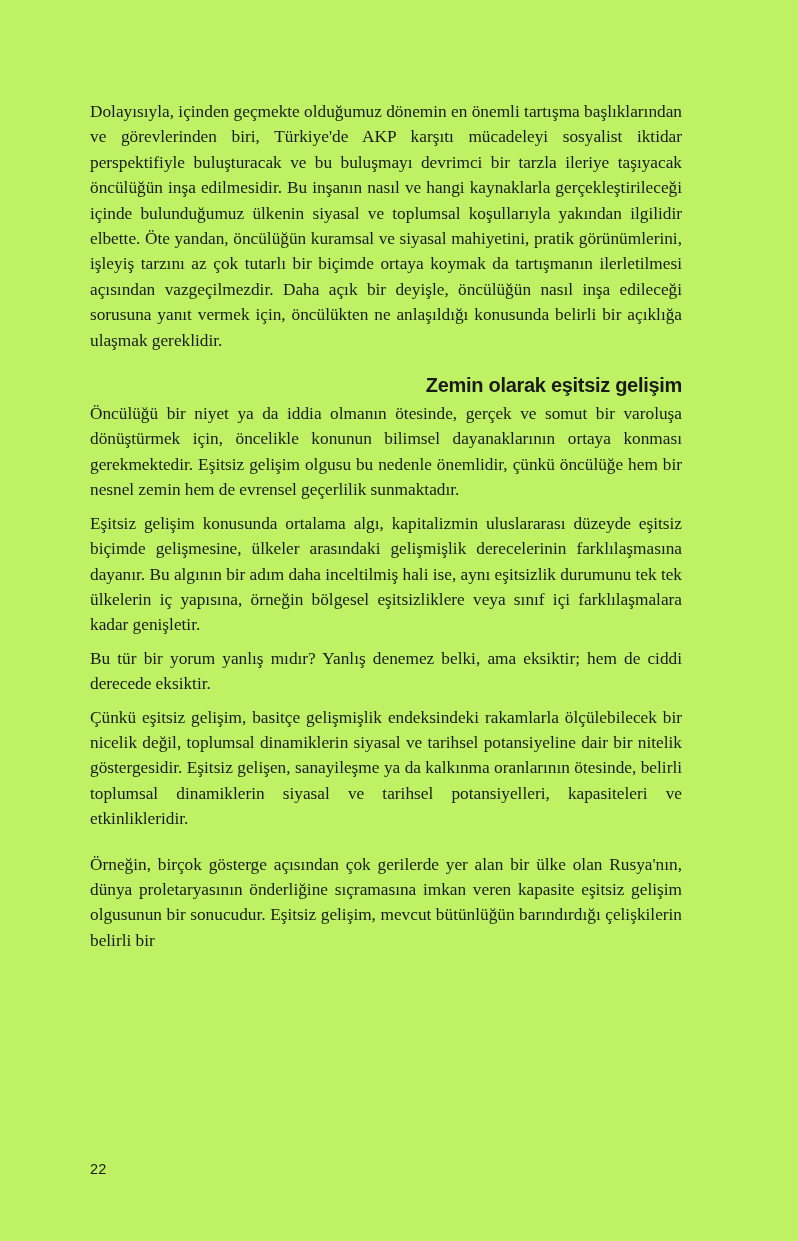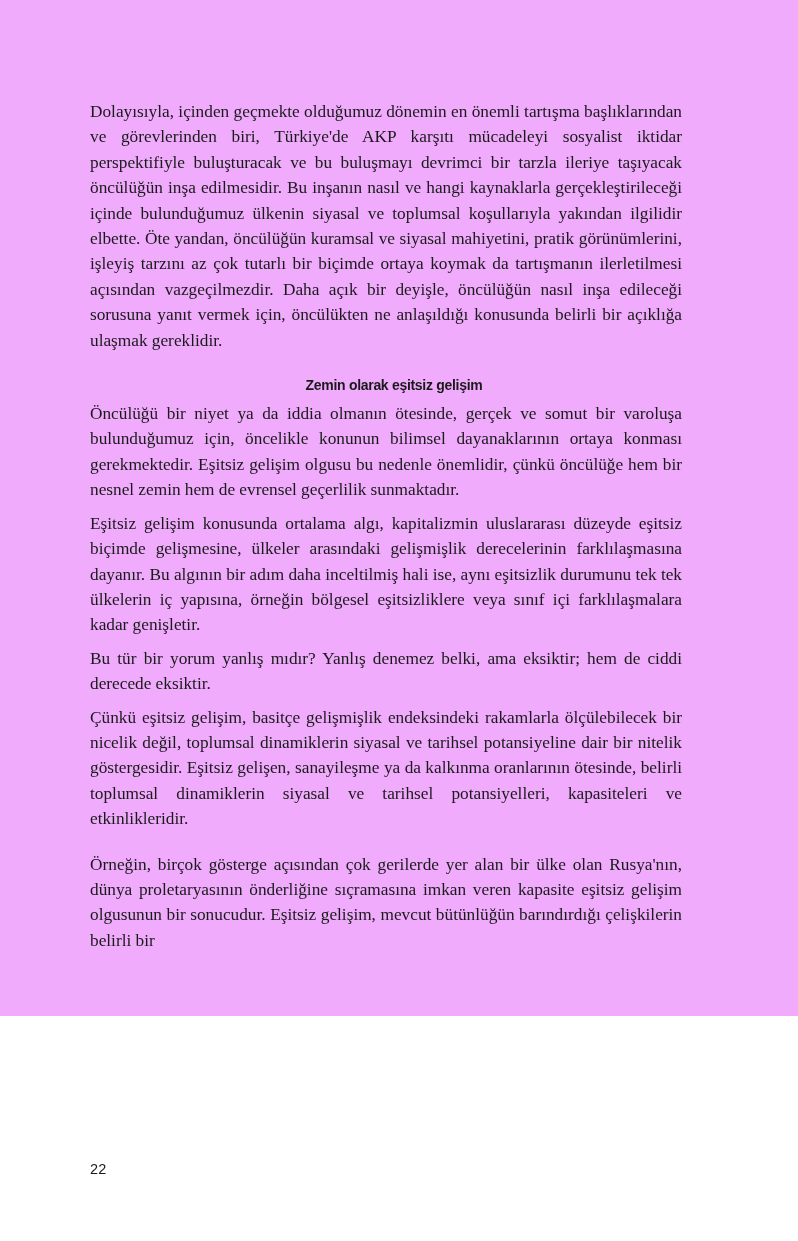--- a/index.html
+++ b/index.html
@@ -12,22 +12,22 @@
     height: 1241px;
     background: #ffffff;
     font-family: "Liberation Serif", "DejaVu Serif", serif;
     color: #1a1a1a;
     overflow: hidden;
   }
 
   .page {
     position: relative;
     width: 798px;
-    height: 1016px;
-    background: #f0abfc;
+    height: 1241px;
+    background: #bef264;
     box-sizing: border-box;
   }
 
   .text-column {
     position: absolute;
     left: 90px;
     top: 99px;
     width: 592px;
   }
 
@@ -45,26 +45,26 @@
   }
 
   p.body-par:last-of-type {
     margin-bottom: 0;
     margin-top: 20px;
   }
 
   h2.section-heading {
     margin: 20px 0 3px 16px;
     font-family: "Liberation Sans", "DejaVu Sans", sans-serif;
-    font-size: 14px;
+    font-size: 20px;
     font-weight: bold;
     line-height: 25px;
     letter-spacing: -0.3px;
     color: #1a1a1a;
-    text-align: center;
+    text-align: right;
   }
 
   .page-number {
     position: absolute;
     left: 90px;
     top: 1161px;
     font-family: "Liberation Sans", "DejaVu Sans", sans-serif;
     font-size: 14.5px;
     font-weight: normal;
     letter-spacing: 0.2px;
@@ -76,21 +76,21 @@
 
 <div class="page">
 
   <div class="text-column">
 
     <p class="body-par">Dolayısıyla, içinden geçmekte olduğumuz dönemin en önemli tartışma başlıklarından ve görevlerinden biri, Türkiye'de AKP karşıtı mücadeleyi sosyalist iktidar perspektifiyle buluşturacak ve bu buluşmayı devrimci bir tarzla ileriye taşıyacak öncülüğün inşa edilmesidir. Bu inşanın nasıl ve hangi kaynaklarla gerçekleştirileceği içinde bulunduğumuz ülkenin siyasal ve toplumsal koşullarıyla yakından ilgilidir elbette. Öte yandan, öncülüğün kuramsal ve siyasal mahiyetini, pratik görünümlerini, işleyiş tarzını az çok tutarlı bir biçimde ortaya koymak da tartışmanın ilerletilmesi açısından vazgeçilmezdir. Daha açık bir deyişle, öncülüğün nasıl inşa edileceği sorusuna yanıt vermek için, öncülükten ne anlaşıldığı konusunda belirli bir açıklığa ulaşmak gereklidir.</p>
 
 
     <h2 class="section-heading">Zemin olarak eşitsiz gelişim</h2>
 
-    <p class="body-par">Öncülüğü bir niyet ya da iddia olmanın ötesinde, gerçek ve somut bir varoluşa bulunduğumuz için, öncelikle konunun bilimsel dayanaklarının ortaya konması gerekmektedir. Eşitsiz gelişim olgusu bu nedenle önemlidir, çünkü öncülüğe hem bir nesnel zemin hem de evrensel geçerlilik sunmaktadır.</p>
+    <p class="body-par">Öncülüğü bir niyet ya da iddia olmanın ötesinde, gerçek ve somut bir varoluşa dönüştürmek için, öncelikle konunun bilimsel dayanaklarının ortaya konması gerekmektedir. Eşitsiz gelişim olgusu bu nedenle önemlidir, çünkü öncülüğe hem bir nesnel zemin hem de evrensel geçerlilik sunmaktadır.</p>
 
     <p class="body-par">Eşitsiz gelişim konusunda ortalama algı, kapitalizmin uluslararası düzeyde eşitsiz biçimde gelişmesine, ülkeler arasındaki gelişmişlik derecelerinin farklılaşmasına dayanır. Bu algının bir adım daha inceltilmiş hali ise, aynı eşitsizlik durumunu tek tek ülkelerin iç yapısına, örneğin bölgesel eşitsizliklere veya sınıf içi farklılaşmalara kadar genişletir.</p>
 
     <p class="body-par">Bu tür bir yorum yanlış mıdır? Yanlış denemez belki, ama eksiktir; hem de ciddi derecede eksiktir.</p>
 
     <p class="body-par">Çünkü eşitsiz gelişim, basitçe gelişmişlik endeksindeki rakamlarla ölçülebilecek bir nicelik değil, toplumsal dinamiklerin siyasal ve tarihsel potansiyeline dair bir nitelik göstergesidir. Eşitsiz gelişen, sanayileşme ya da kalkınma oranlarının ötesinde, belirli toplumsal dinamiklerin siyasal ve tarihsel potansiyelleri, kapasiteleri ve etkinlikleridir.</p>
 
     <p class="body-par">Örneğin, birçok gösterge açısından çok gerilerde yer alan bir ülke olan Rusya'nın, dünya proletaryasının önderliğine sıçramasına imkan veren kapasite eşitsiz gelişim olgusunun bir sonucudur. Eşitsiz gelişim, mevcut bütünlüğün barındırdığı çelişkilerin belirli bir</p>
 
   </div>

